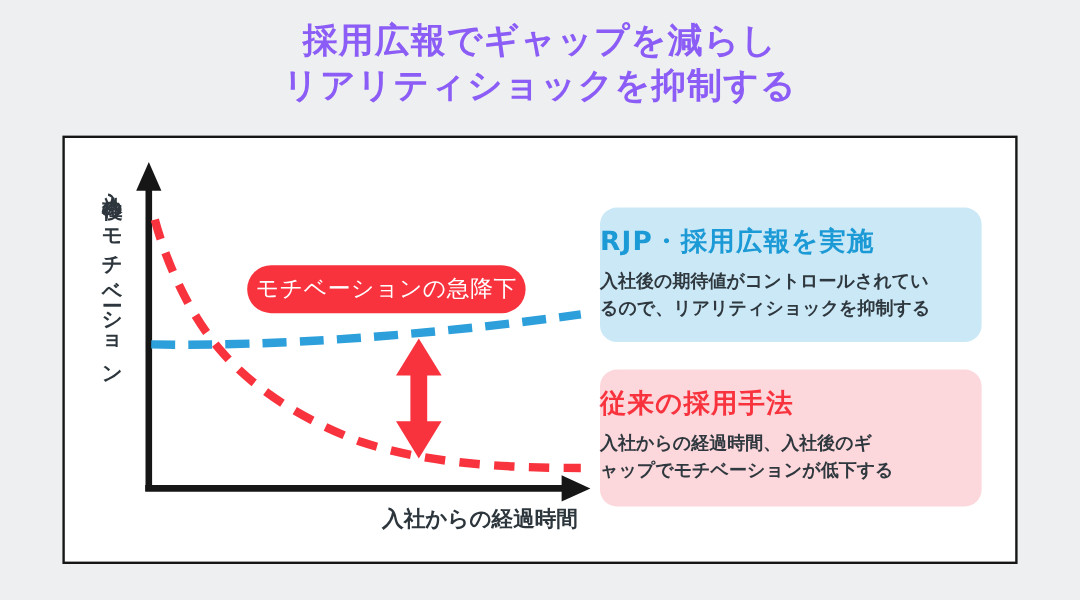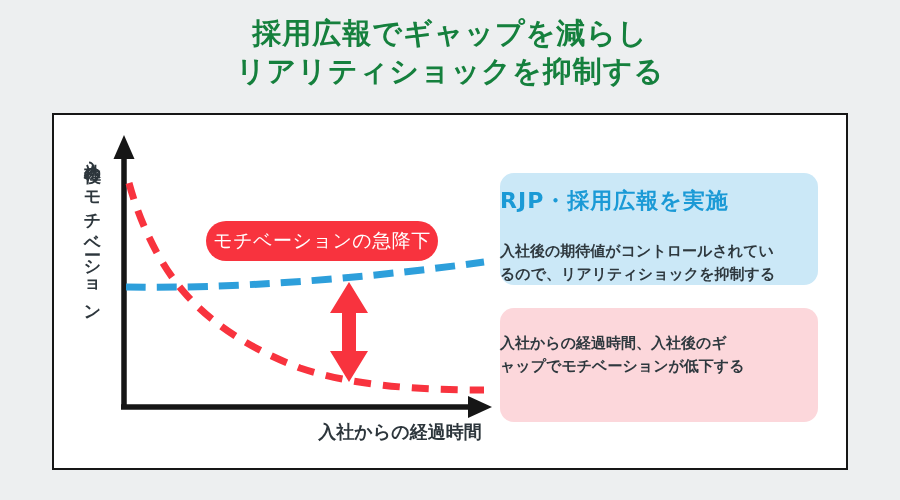--- a/index.html
+++ b/index.html
@@ -11,21 +11,21 @@
     overflow: hidden;
     color: #2d363c;
   }
   .page-title {
     padding-top: 14px;
     text-align: center;
     font-size: 29px;
     font-weight: 800;
     line-height: 38px;
     letter-spacing: 1px;
-    color: #15803d;
+    color: #8b5cf6;
   }
   .card {
     position: absolute;
     left: 52px; top: 113px;
     width: 792px; height: 353px;
     background: #ffffff;
     border: 2px solid #161616;
   }
   .chart-svg { position: absolute; left: 0; top: 0; }
   .y-label {
@@ -69,21 +69,21 @@
   .info-box.pink { top: 193px; height: 114px; background: #fcd7db; }
   .box-title {
     margin-top: 13px;
     font-size: 22px;
     font-weight: 800;
     letter-spacing: 1px;
   }
   .blue .box-title { color: #1b9ad6; }
   .pink .box-title { color: #f8333e; }
   .box-body {
-    margin-top: 24px;
+    margin-top: 7px;
     font-size: 15px;
     font-weight: 700;
     line-height: 1.55;
     color: #2e383e;
   }
   .box-body span { display: block; }
 </style>
 </head>
 <body>
 
@@ -116,19 +116,20 @@
 
   <div class="info-box blue">
     <div class="box-title">RJP・採用広報を実施</div>
     <div class="box-body">
       <span>入社後の期待値がコントロールされてい</span>
       <span>るので、リアリティショックを抑制する</span>
     </div>
   </div>
 
   <div class="info-box pink">
+    <div class="box-title">従来の採用手法</div>
     <div class="box-body">
       <span>入社からの経過時間、入社後のギ</span>
       <span>ャップでモチベーションが低下する</span>
     </div>
   </div>
 
 </div>
 
 </body></html>

